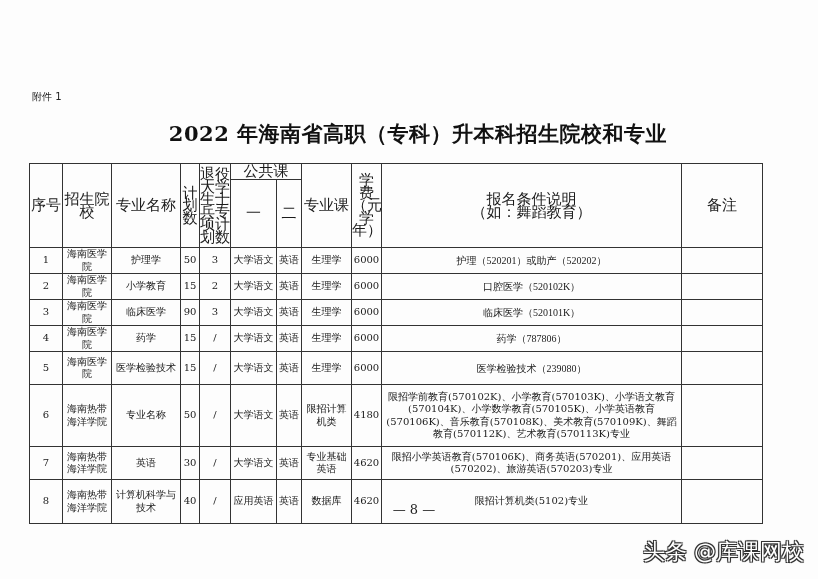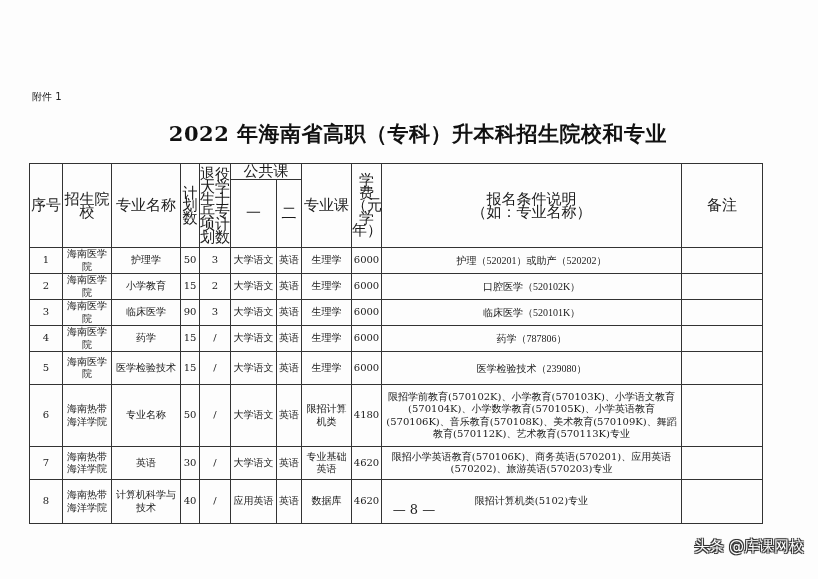--- a/index.html
+++ b/index.html
@@ -33,21 +33,21 @@
   td.cond.single { line-height: 15px; font-family: Liberation Serif, serif; }
   tr.hdr1 { height: 16px; }
   tr.hdr2 { height: 68px; }
   tr.r1 { height: 16px; } tr.r2 { height: 16px; } tr.r3 { height: 17px; } tr.r4 { height: 17px; }
   tr.r5 { height: 33px; } tr.r6 { height: 62px; } tr.r7 { height: 33px; } tr.r8 { height: 44px; }
   .page-num {
     position: absolute; left: 0; width: 818px; top: 502px; text-align: center;
     font-size: 13px; color: #222; padding-left: 10px; box-sizing: border-box;
   }
   .watermark {
-    position: absolute; right: 14px; top: 537px; font-size: 15px; color: #fff;
+    position: absolute; right: 14px; top: 537px; font-size: 22px; color: #fff;
     font-family: "DejaVu Sans", "Liberation Sans", sans-serif;
     text-shadow: -1px -1px 0 #333, 1px -1px 0 #333, -1px 1px 0 #333, 1px 1px 0 #333, 0 0 2px #000;
   }
 </style>
 </head>
 <body>
 
 <div class="attachment">附件 1</div>
 <div class="title">2022 年海南省高职（专科）升本科招生院校和专业</div>
 
@@ -70,21 +70,21 @@
     <th rowspan="2">序号</th>
     <th rowspan="2">招生院校</th>
     <th rowspan="2">专业名称</th>
     <th rowspan="2" class="tall">计划数</th>
     <th rowspan="2" class="tall">退役大学生士兵专项计划数</th>
     <th colspan="2">公共课</th>
     <th rowspan="2">专业课</th>
     <th rowspan="2" class="tall">学费（元/学年）</th>
     <th rowspan="2" class="cond">
       <div>报名条件说明</div>
-      <div>（如：专业名称）</div>
+      <div>（如：舞蹈教育）</div>
     </th>
     <th rowspan="2">备注</th>
   </tr>
   <tr class="hdr2">
     <th>一</th>
     <th>二</th>
   </tr>
 
   <tr class="r1">
     <td>1</td>

